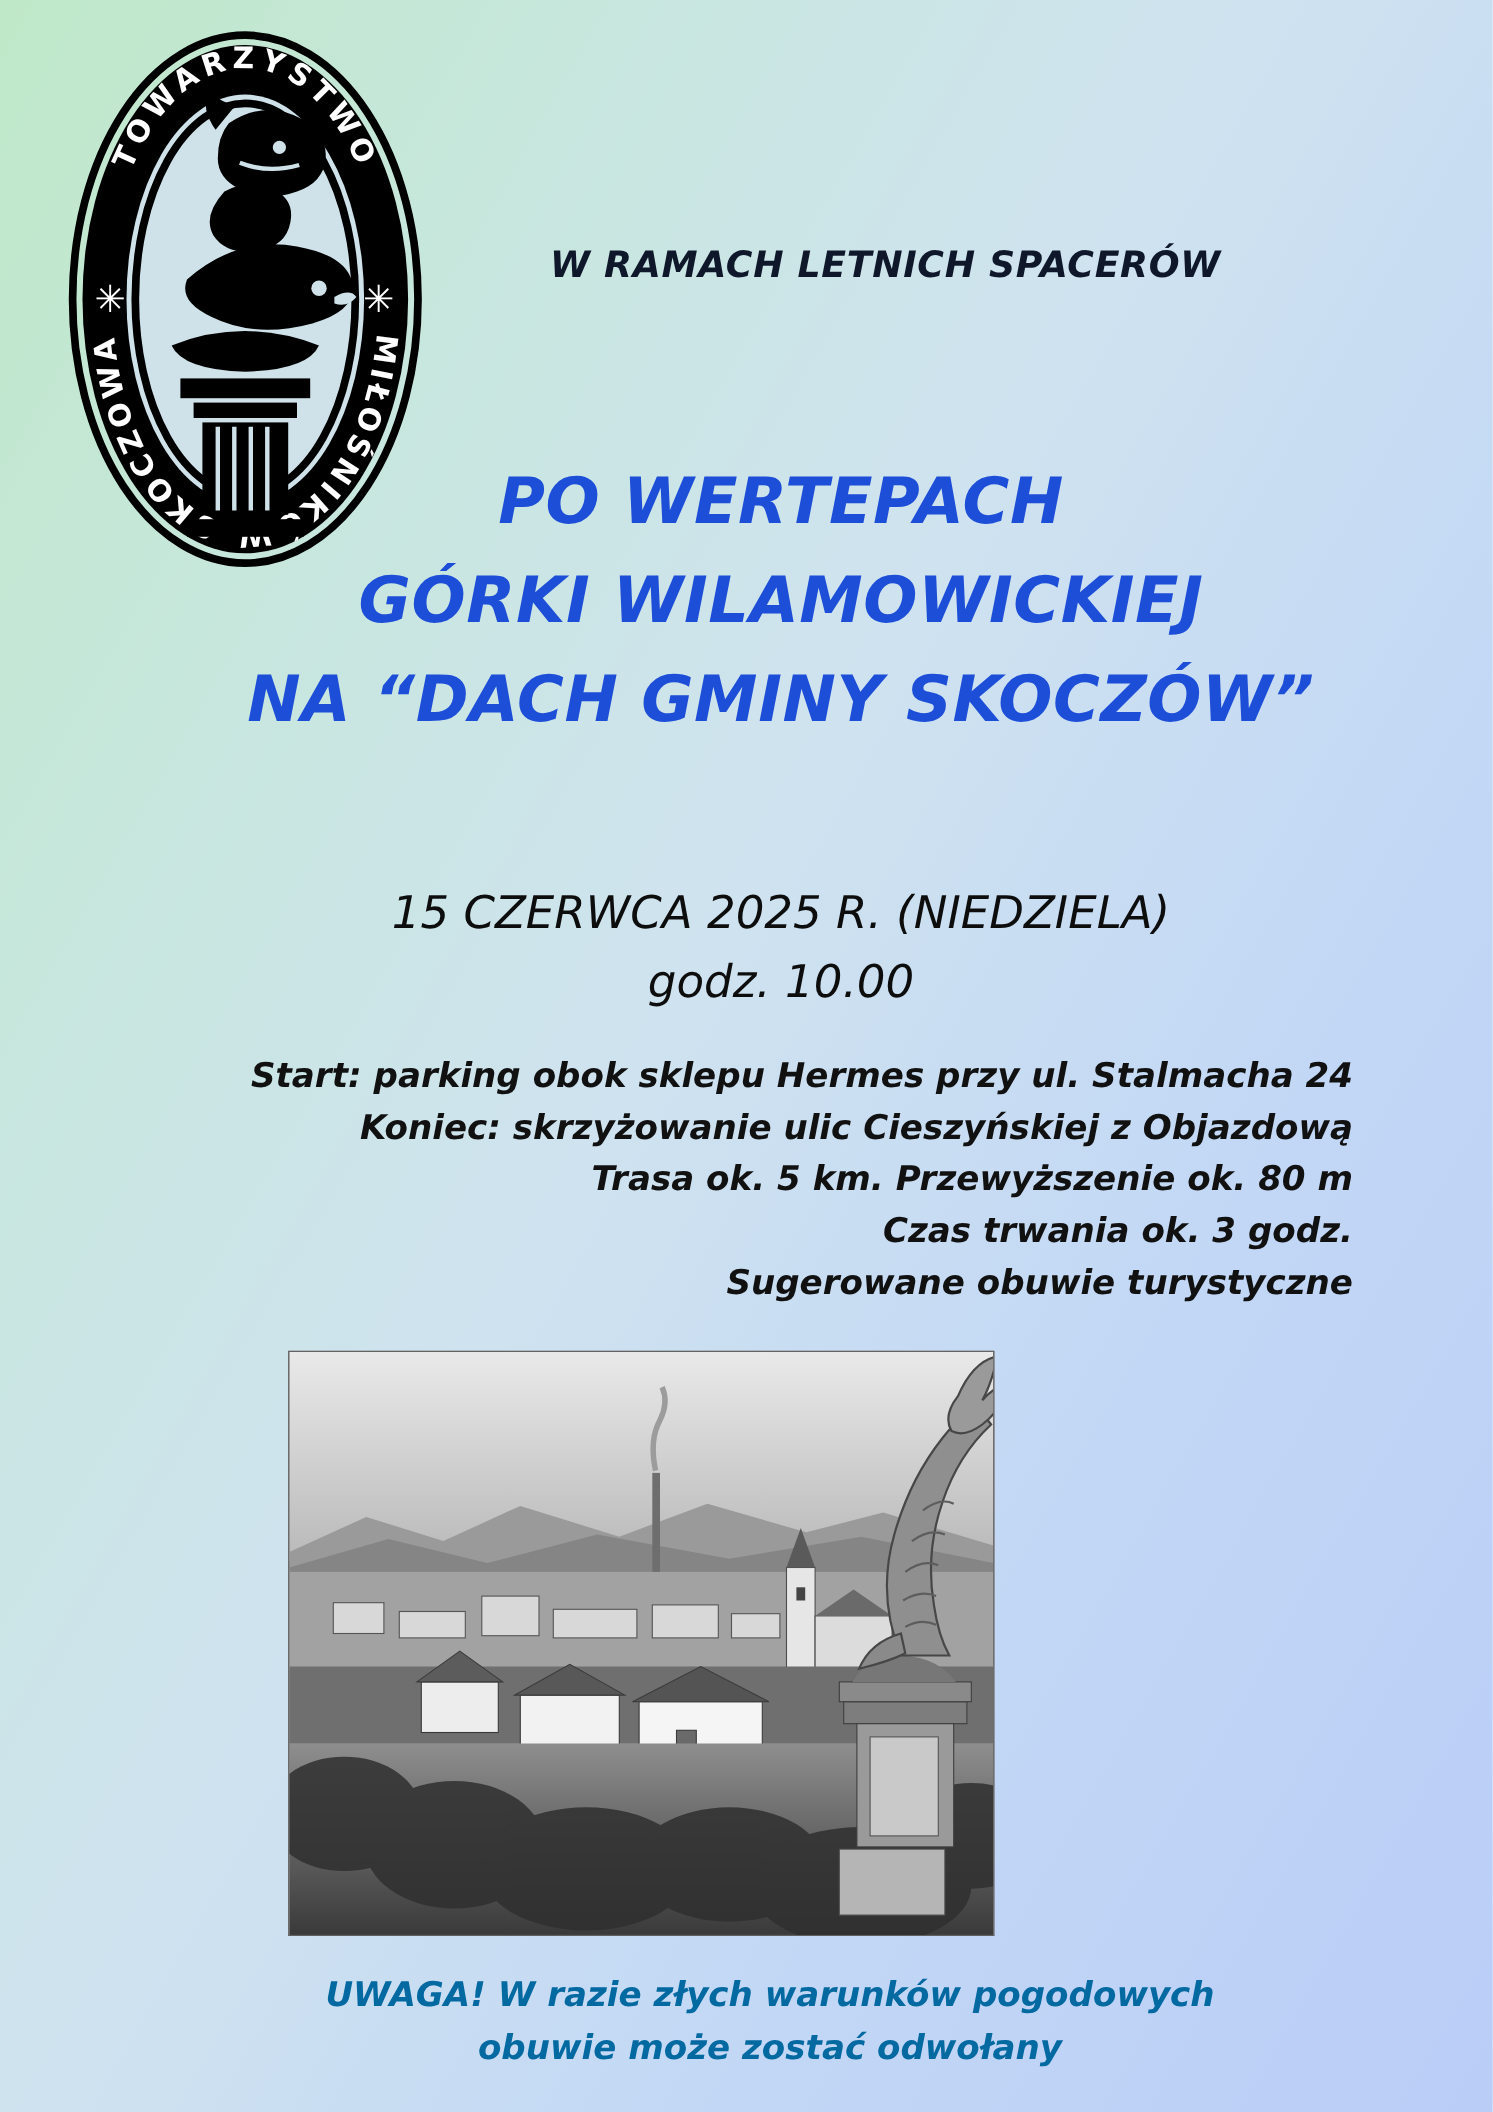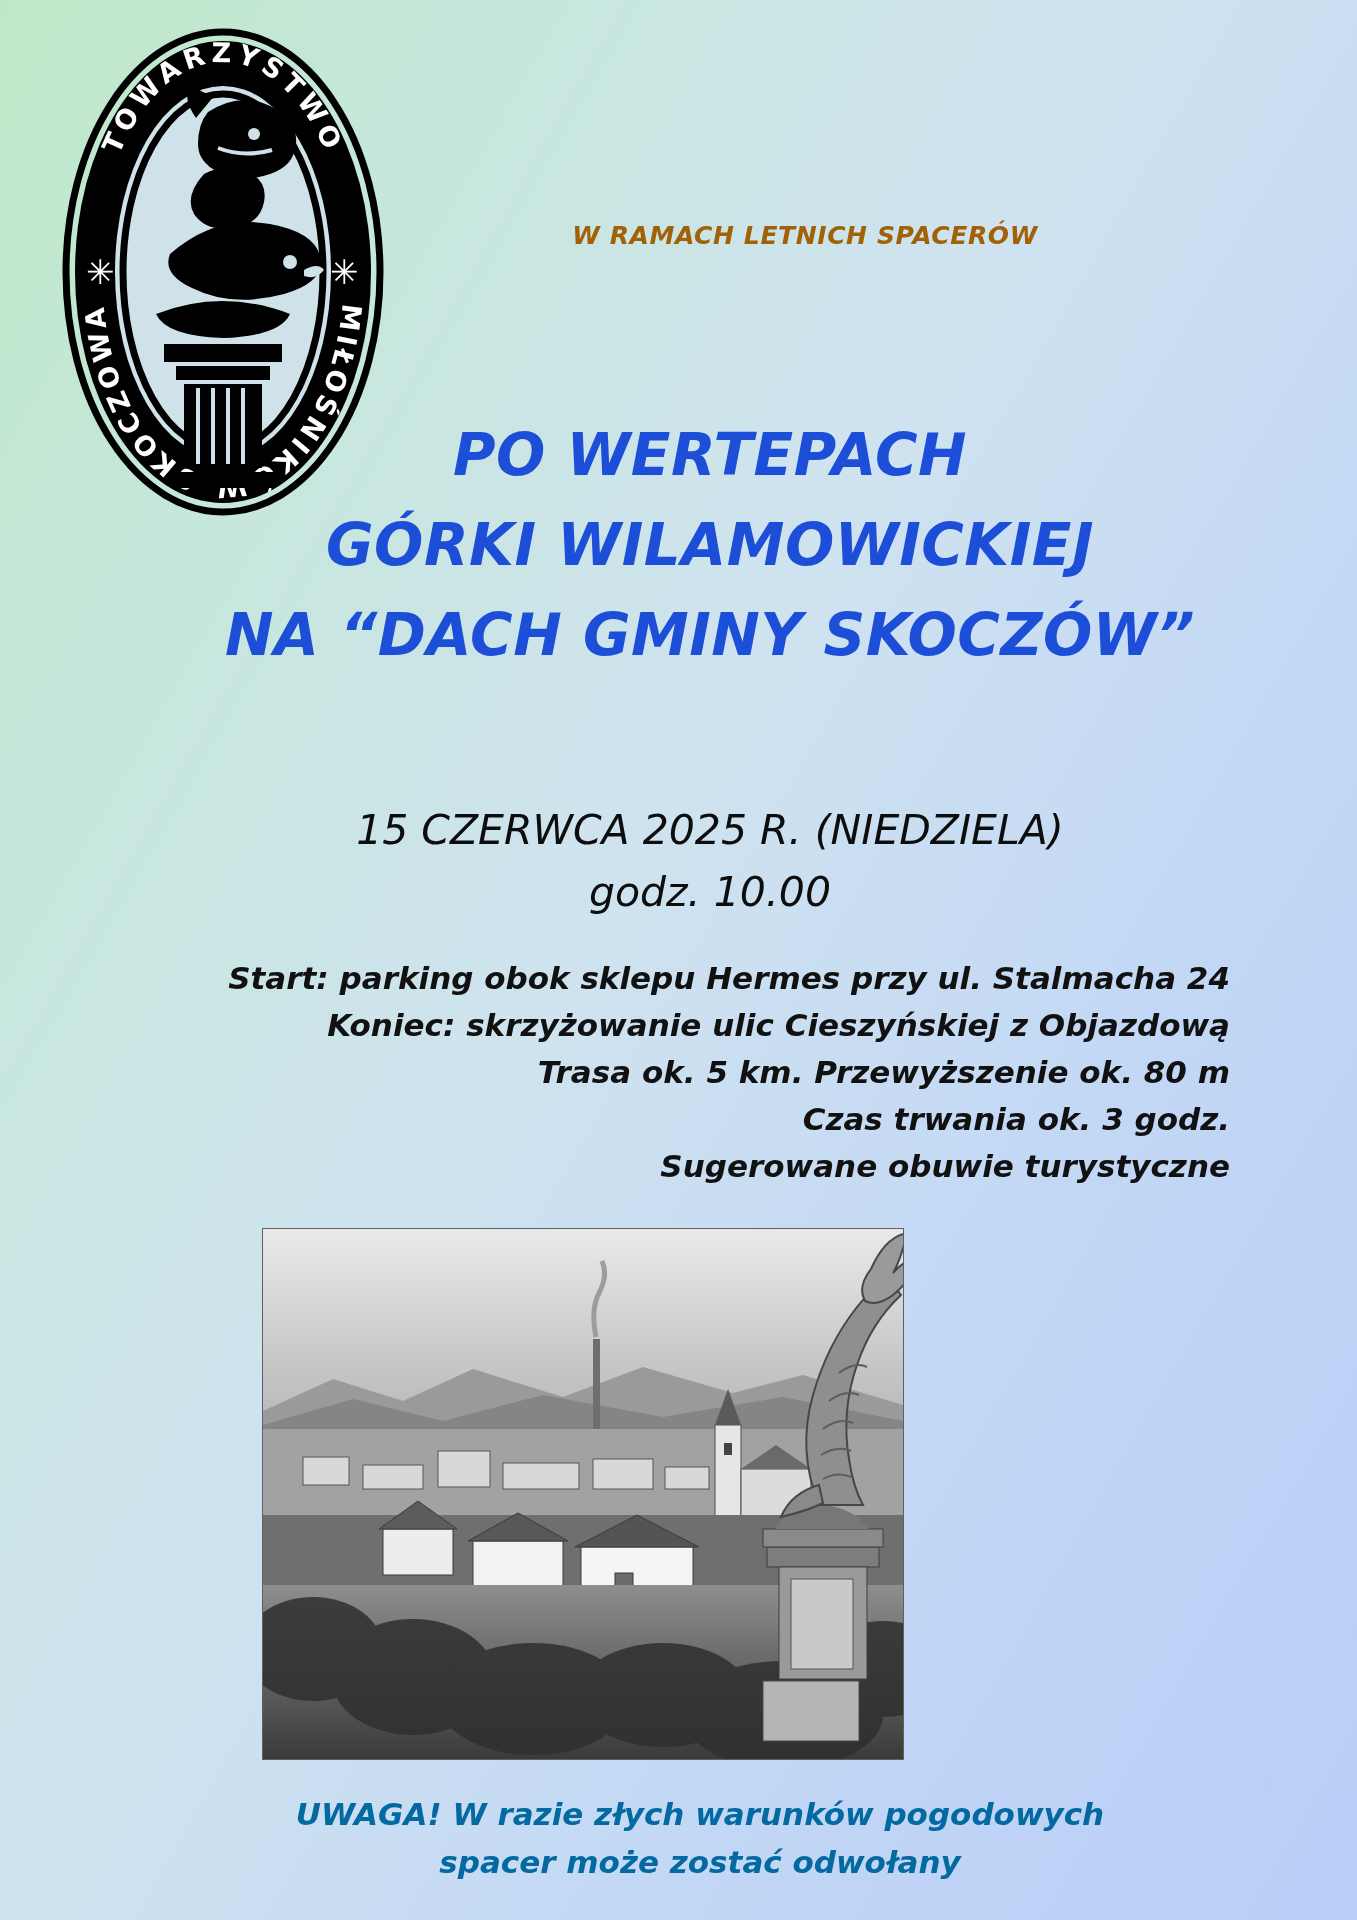--- a/index.html
+++ b/index.html
@@ -35,23 +35,23 @@
   
   .header-lines {
     position: absolute;
     left: 390px;
     top: 218px;
     width: 830px;
     text-align: center;
     font-family: "DejaVu Sans", sans-serif;
     font-style: italic;
     font-weight: bold;
-    font-size: 25px;
+    font-size: 33px;
     letter-spacing: 0.6px;
-    color: #a16207;
+    color: #0f172a;
     line-height: 1.42;
   }
 
   .title-block {
     position: absolute;
     left: 180px;
     top: 411px;
     width: 1060px;
     text-align: center;
     font-family: "DejaVu Sans", sans-serif;
@@ -285,16 +285,16 @@
 
         <path d="M556 256 q-28 8 -38 32 q26 -6 42 -14 z" fill="#8a8a8a" stroke="#474747" stroke-width="2"></path>
       </g>
 
       <rect x="500" y="452" width="96" height="60" fill="#b5b5b5" stroke="#4a4a4a"></rect>
     </svg>
   </div>
 
   <div class="footer-block">
     <div>UWAGA!  W razie złych warunków pogodowych</div>
-    <div>spacer może zostać odwołany</div>
+    <div>obuwie może zostać odwołany</div>
   </div>
 
 </div>
 
 </body></html>

